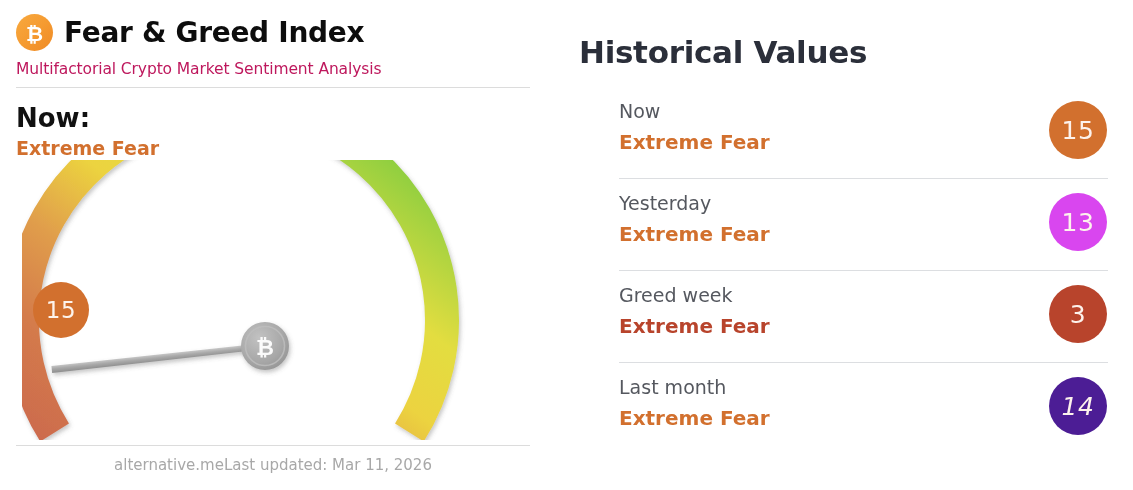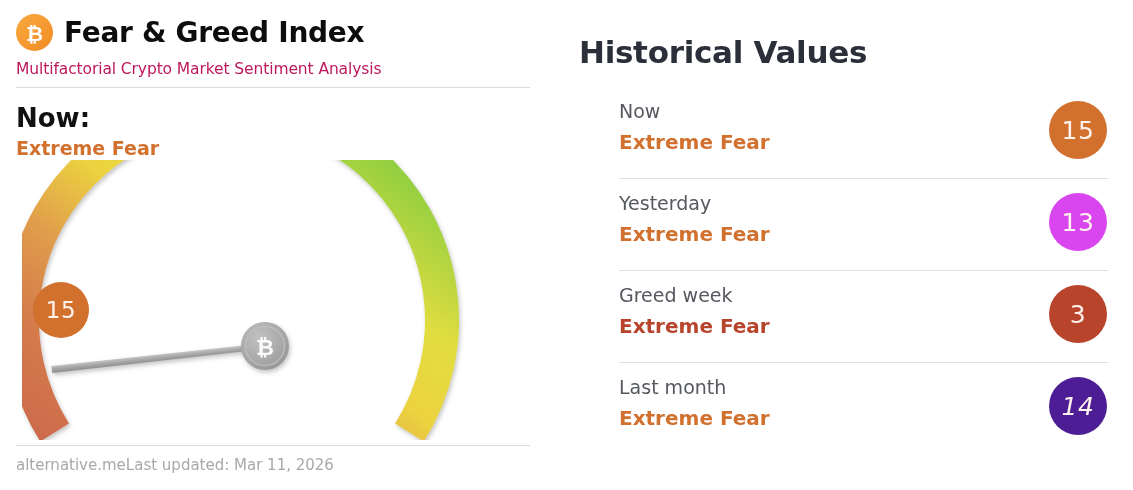--- a/index.html
+++ b/index.html
@@ -116,21 +116,21 @@
     width: 514px;
     height: 1px;
     background: #dcdcdc;
   }
   .footer {
     position: absolute;
     left: 16px;
     bottom: 16px;
     width: 514px;
     display: flex;
-    justify-content: flex-start;
+    justify-content: center;
     align-items: baseline;
     font-size: 15px;
     color: #a8a8a8;
   }
 
   
   .right-card {
     position: relative;
     flex: 1;
     height: 490px;

